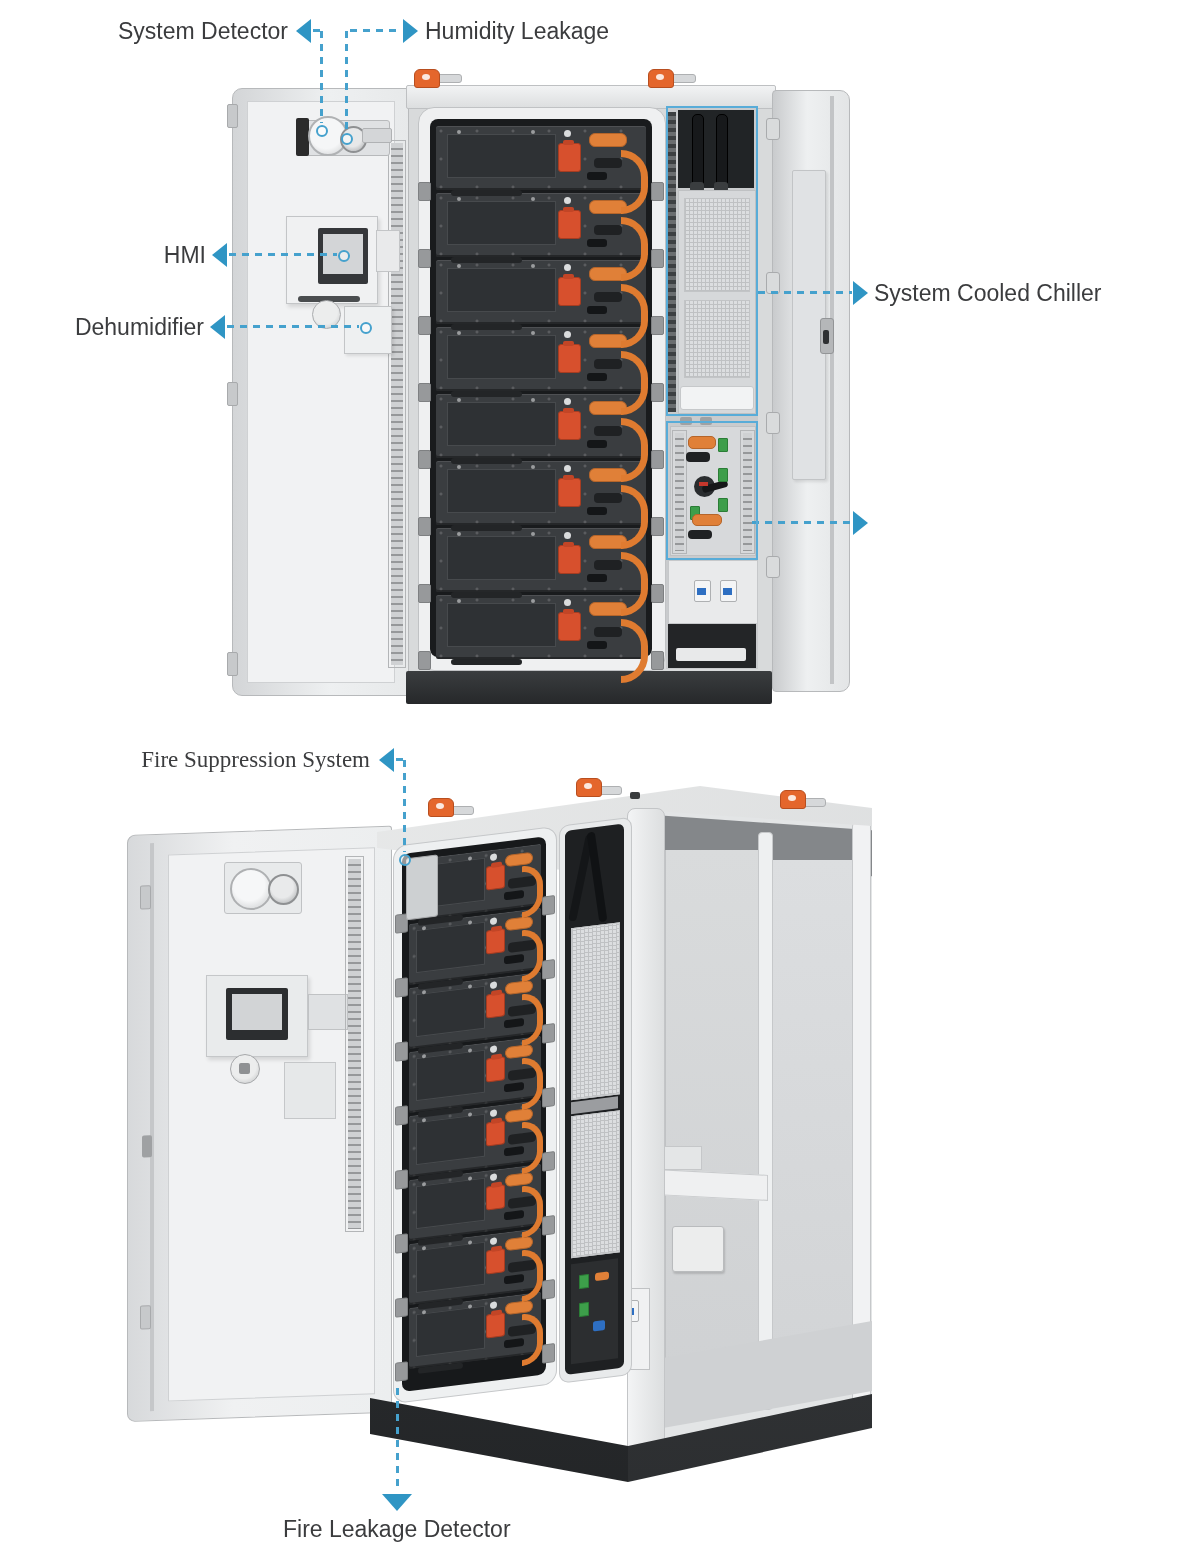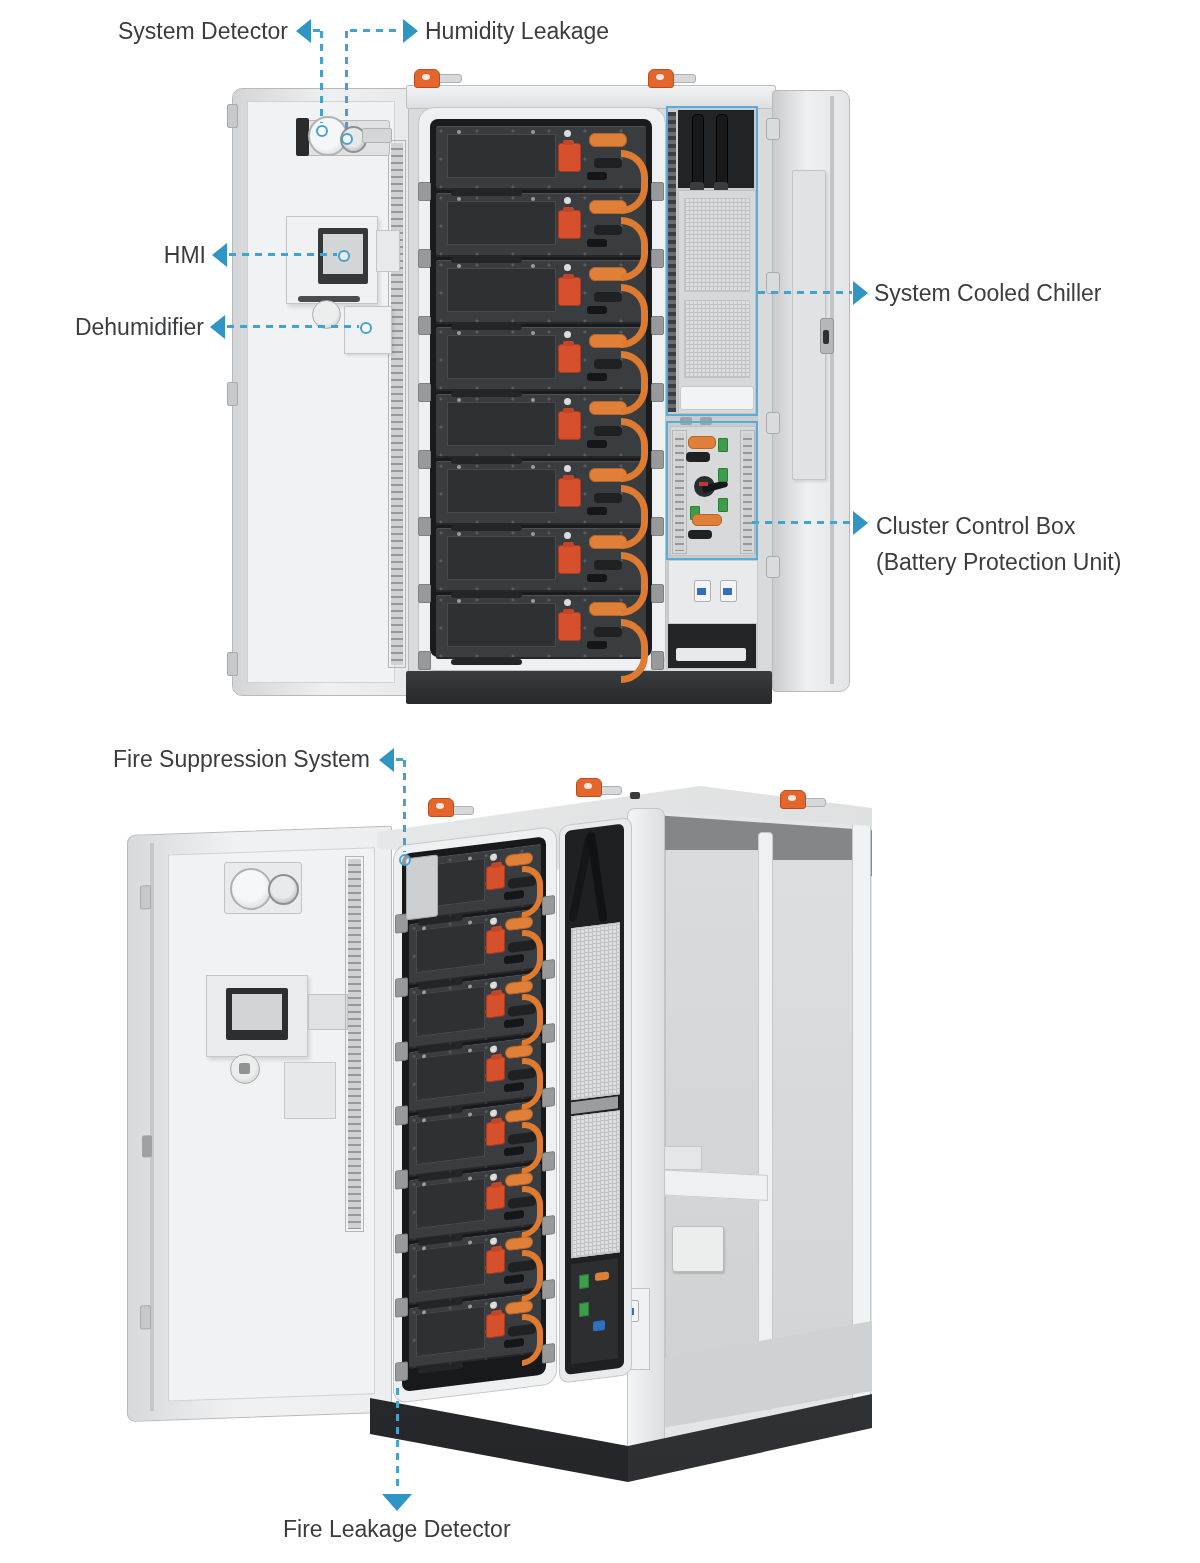--- a/index.html
+++ b/index.html
@@ -281,24 +281,20 @@
     <div class="tri-l" style="left:210px;top:315px;"></div>
     <div class="hdash" style="left:227px;top:325px;width:132px;"></div>
     <div class="ring" style="left:360px;top:322px;"></div>
 
     <div class="hdash" style="left:758px;top:291px;width:94px;"></div>
     <div class="tri-r" style="left:853px;top:281px;"></div>
     <div class="lbl" style="left:874px;top:280px;">System Cooled Chiller</div>
 
     <div class="hdash" style="left:752px;top:521px;width:100px;"></div>
     <div class="tri-r" style="left:853px;top:511px;"></div>
-    <div class="lbl2" style="left:876px;top:508px;">
-      <span>Cluster Control Box</span><br>
-      <span>(Battery Protection Unit)</span>
-    </div>
   </div>
 
   <div class="abs" style="left:0;top:710px;width:1200px;height:853px;">
 
     <div class="abs" style="left:127px;top:125px;width:263px;height:585px;transform:skewY(-2deg);transform-origin:0 0;background:linear-gradient(to right,#d7d9db,#f0f1f2 40%,#eceeef);border:1px solid #b7b9bb;border-radius:8px 3px 3px 8px;">
       <div class="door-inner" style="left:40px;top:20px;width:205px;height:545px;"></div>
       <div class="abs" style="left:22px;top:8px;width:4px;height:568px;background:#c5c7c9;"></div>
       <div class="hinge" style="left:12px;top:50px;"></div>
       <div class="hinge" style="left:12px;top:470px;"></div>
       <div class="abs" style="left:14px;top:300px;width:10px;height:22px;background:#9fa1a3;border-radius:2px;"></div>
@@ -472,21 +468,21 @@
       <div class="abs" style="left:178px;top:440px;width:47px;height:100px;background:#2c2e30;"></div>
       <div class="greenblk" style="left:186px;top:452px;"></div>
       <div class="greenblk" style="left:186px;top:480px;"></div>
       <div class="abs" style="left:202px;top:452px;width:14px;height:8px;background:#e08038;border-radius:3px;"></div>
       <div class="abs" style="left:200px;top:500px;width:12px;height:10px;background:#2e6fc2;border-radius:2px;"></div>
     </div>
 
     <div class="abs" style="left:0;top:0;width:1200px;height:853px;clip-path:polygon(370px 688px,628px 736px,628px 772px,370px 724px);background:linear-gradient(#34373a,#222426);"></div>
     <div class="abs" style="left:0;top:0;width:1200px;height:853px;clip-path:polygon(628px 736px,872px 684px,872px 718px,628px 772px);background:linear-gradient(#3e4144,#2b2d2f);"></div>
 
-    <div class="lbl" style="right:830px;top:36px;">Fire Suppression System</div>
+    <div class="lbl" style="right:830px;top:36px;font-family:Liberation Serif, serif;">Fire Suppression System</div>
     <div class="tri-l" style="left:379px;top:38px;"></div>
     <div class="hdash" style="left:396px;top:48px;width:10px;"></div>
     <div class="vdash" style="left:403px;top:50px;height:92px;"></div>
     <div class="ring" style="left:399px;top:144px;"></div>
 
     <div class="vdash" style="left:396px;top:678px;height:104px;"></div>
     <div class="tri-d" style="left:382px;top:784px;"></div>
     <div class="lbl" style="left:283px;top:806px;">Fire Leakage Detector</div>
   </div>
 

